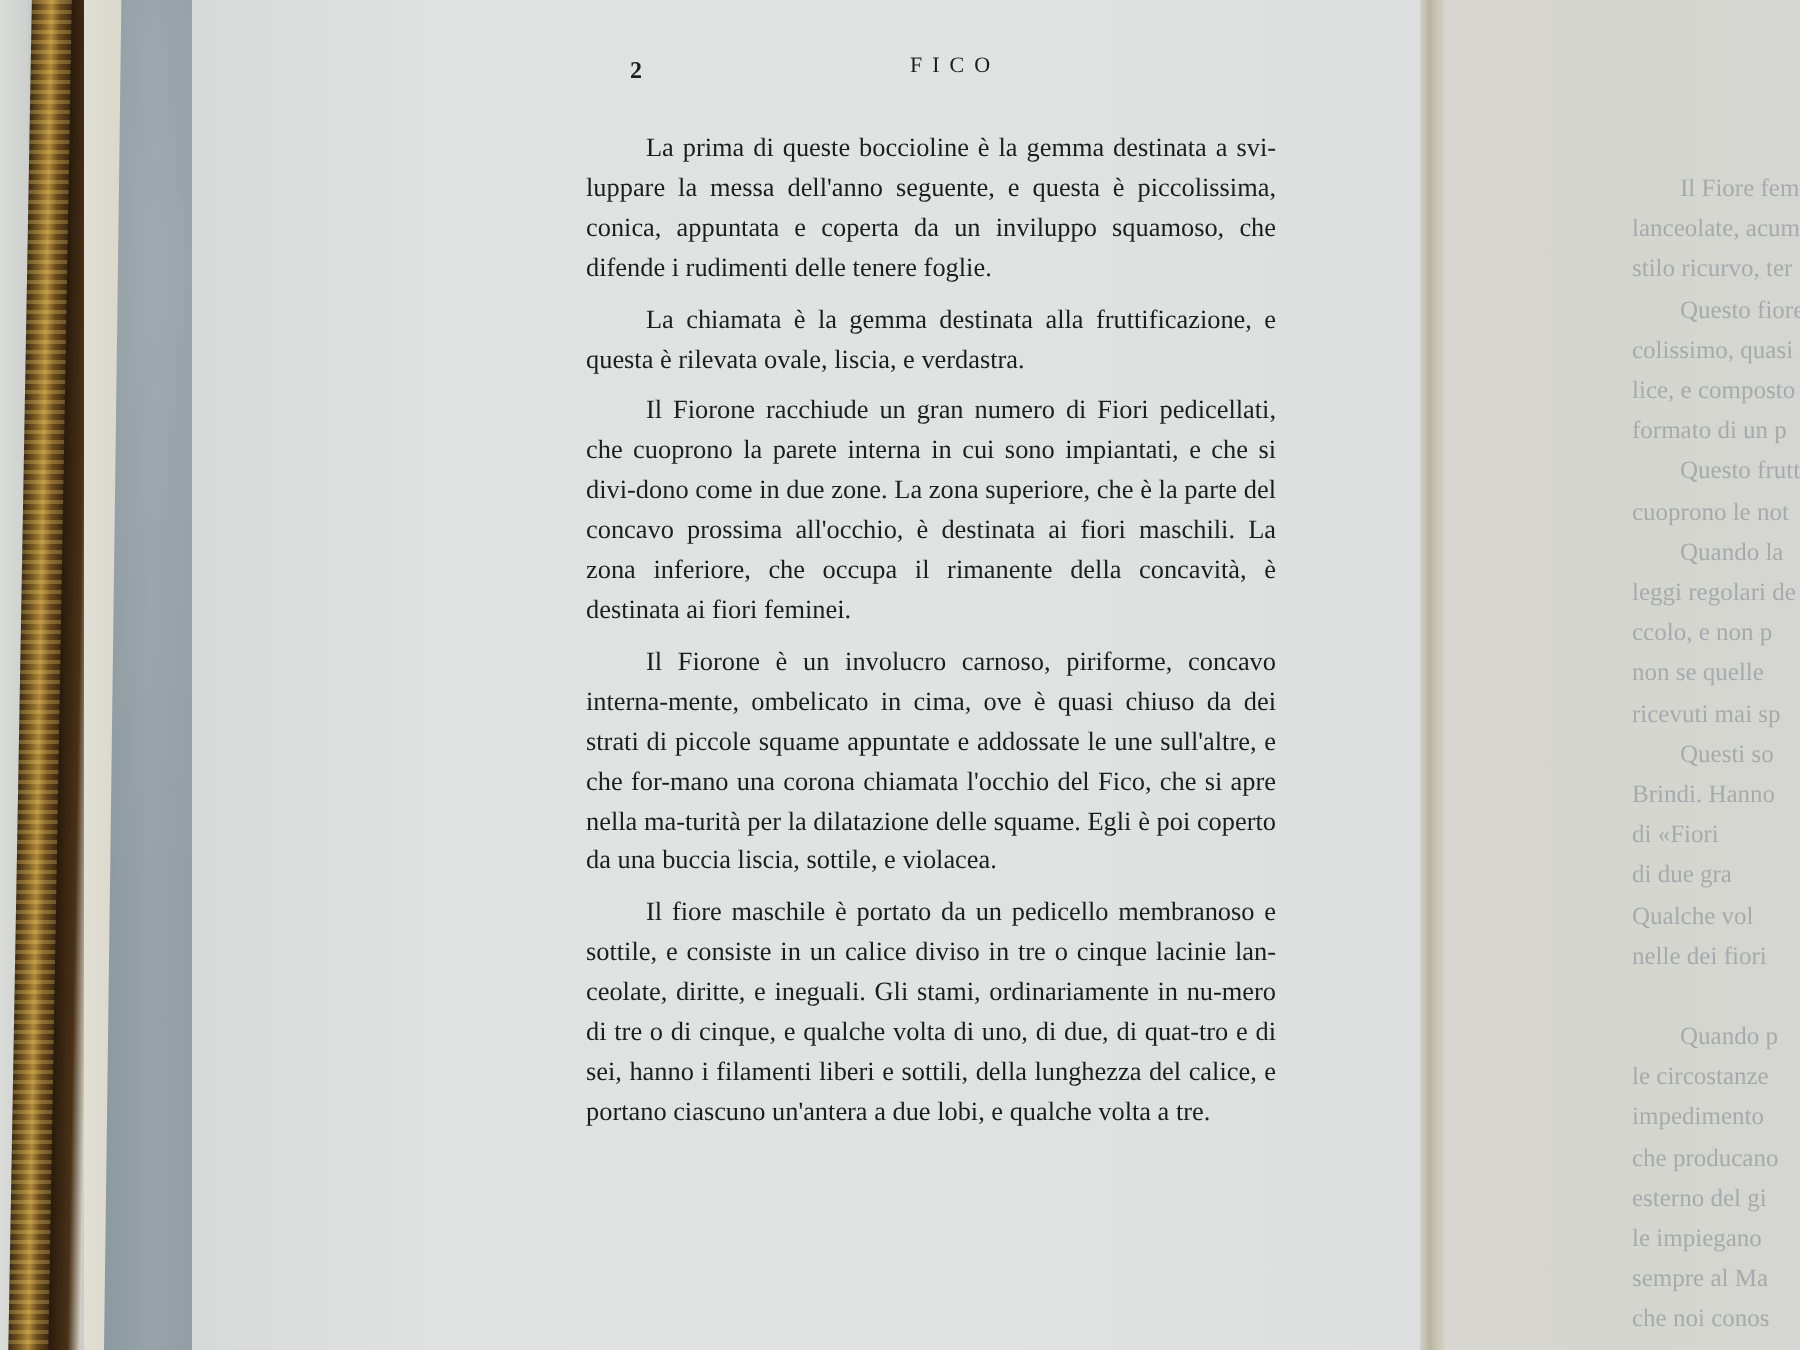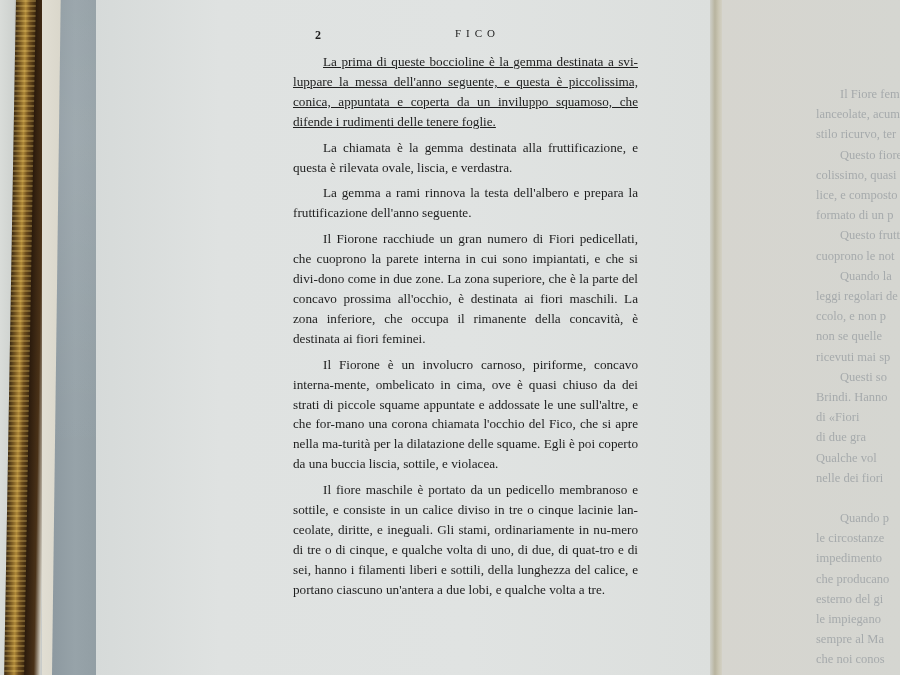--- a/index.html
+++ b/index.html
@@ -50,21 +50,21 @@
   }
   .page-text {
     position: absolute; left: 293px; top: 26px; width: 345px;
     color: #1d1d1d; font-size: 13.2px; line-height: 19.9px;
     text-align: justify;
   }
   .running-head { position: relative; height: 22px; }
   .page-number { position: absolute; left: 22px; top: 0; font-size: 12px; font-weight: bold; }
   .running-title { position: absolute; left: 162px; top: -2px; font-size: 11px; letter-spacing: 5px; }
   .para { margin: 0 0 6px 0; text-indent: 30px; }
-  .para:first-of-type { margin-top: 4px; text-decoration: underline; }
+  .para:first-of-type { margin-top: 16px; }
   .faded-text {
     position: absolute; left: 816px; top: 84px; width: 120px;
     color: #9ea3a6; font-size: 12.5px; line-height: 20.2px; opacity: 0.85;
     white-space: nowrap;
   }
   .faded-line.indent { padding-left: 24px; }
   .faded-gap { height: 20px; }
 </style>
 </head>
 <body>
@@ -80,21 +80,20 @@
   <div class="gutter"></div>
   <div class="right-page"></div>
 
   <div class="page-text">
     <div class="running-head">
       <span class="page-number">2</span>
       <span class="running-title">FICO</span>
     </div>
     <p class="para">La prima di queste boccioline è la gemma destinata a svi-luppare la messa dell'anno seguente, e questa è piccolissima, conica, appuntata e coperta da un inviluppo squamoso, che difende i rudimenti delle tenere foglie.</p>
     <p class="para">La chiamata è la gemma destinata alla fruttificazione, e questa è rilevata ovale, liscia, e verdastra.</p>
-    <p class="para">La gemma a rami rinnova la testa dell'albero e prepara la fruttificazione dell'anno seguente.</p>
     <p class="para">Il Fiorone racchiude un gran numero di Fiori pedicellati, che cuoprono la parete interna in cui sono impiantati, e che si divi-dono come in due zone. La zona superiore, che è la parte del concavo prossima all'occhio, è destinata ai fiori maschili. La zona inferiore, che occupa il rimanente della concavità, è destinata ai fiori feminei.</p>
     <p class="para">Il Fiorone è un involucro carnoso, piriforme, concavo interna-mente, ombelicato in cima, ove è quasi chiuso da dei strati di piccole squame appuntate e addossate le une sull'altre, e che for-mano una corona chiamata l'occhio del Fico, che si apre nella ma-turità per la dilatazione delle squame. Egli è poi coperto da una buccia liscia, sottile, e violacea.</p>
     <p class="para">Il fiore maschile è portato da un pedicello membranoso e sottile, e consiste in un calice diviso in tre o cinque lacinie lan-ceolate, diritte, e ineguali. Gli stami, ordinariamente in nu-mero di tre o di cinque, e qualche volta di uno, di due, di quat-tro e di sei, hanno i filamenti liberi e sottili, della lunghezza del calice, e portano ciascuno un'antera a due lobi, e qualche volta a tre.</p>
   </div>
 
   <div class="faded-text" id="faded">
       <div class="faded-line indent">Il Fiore femm</div>
       <div class="faded-line">lanceolate, acumi</div>
       <div class="faded-line">stilo ricurvo, ter</div>
       <div class="faded-line indent">Questo fiore</div>

